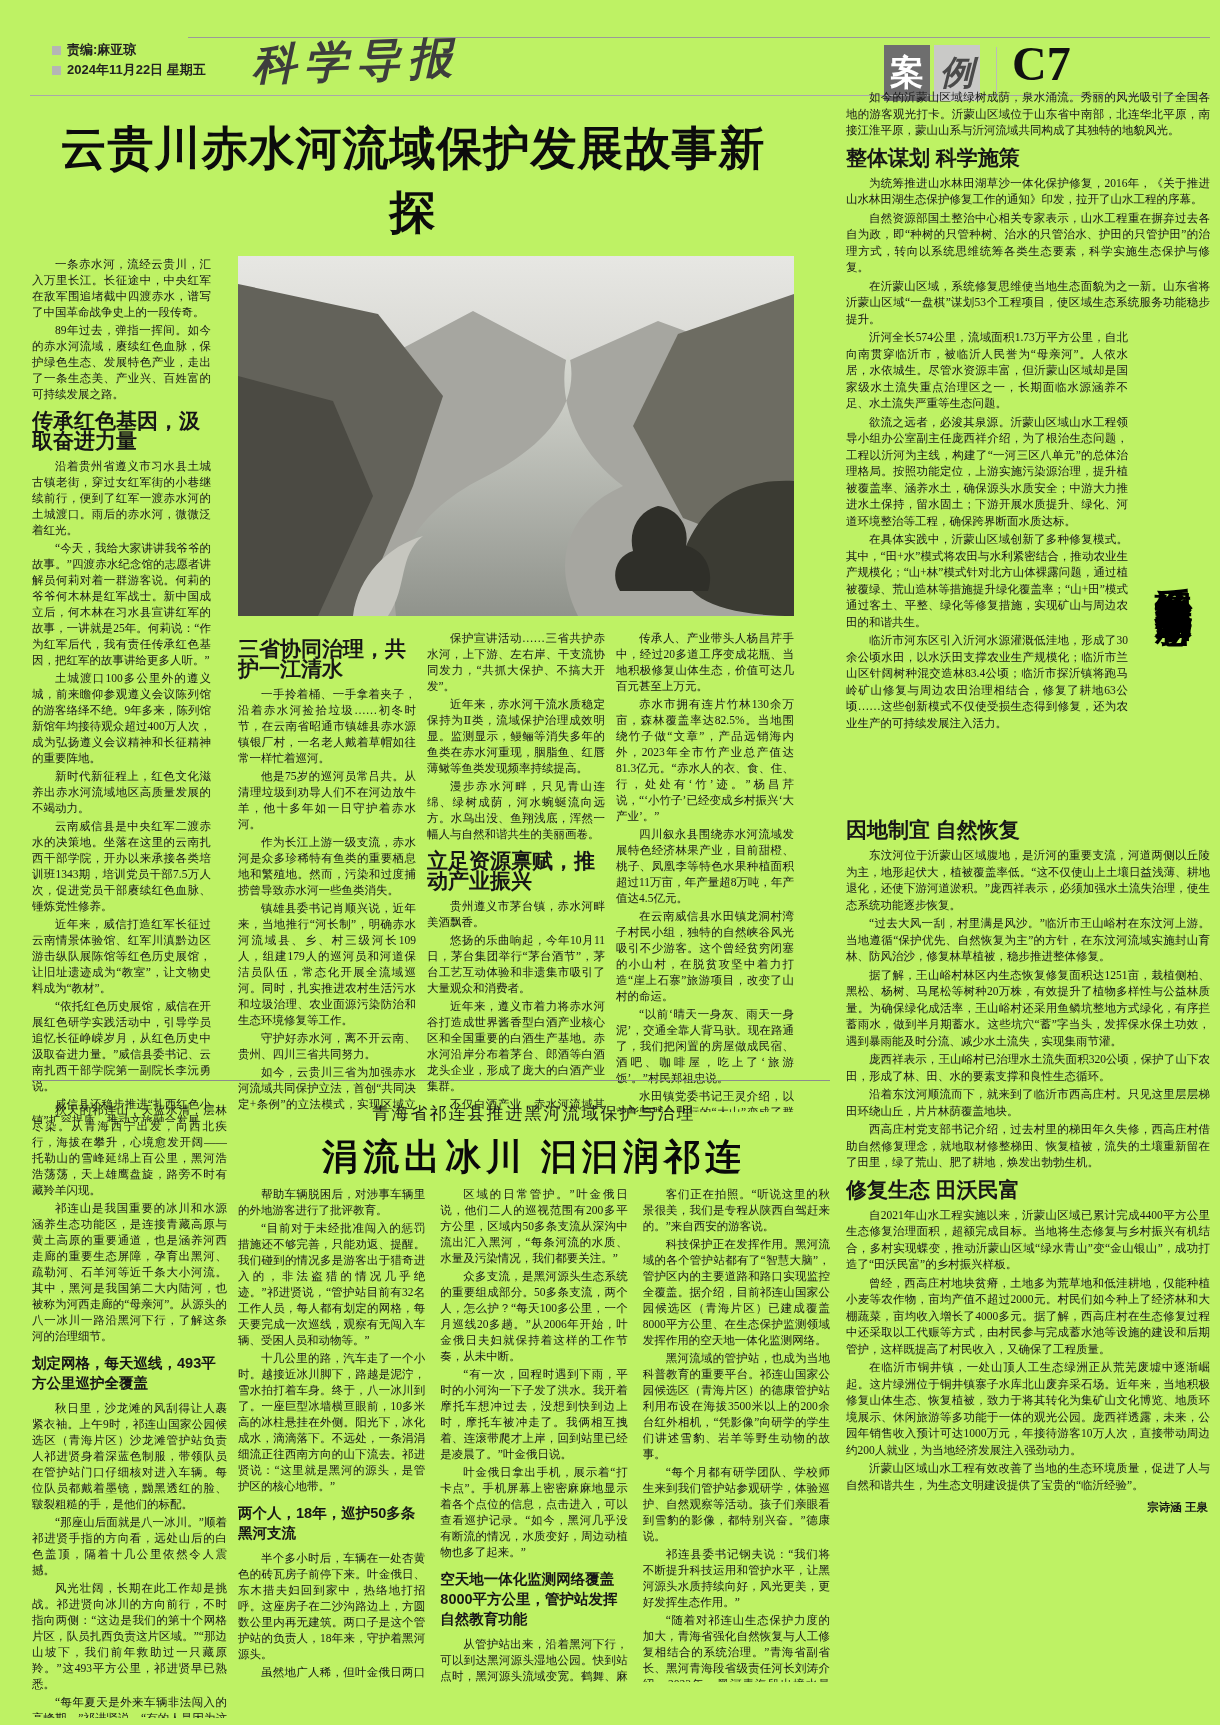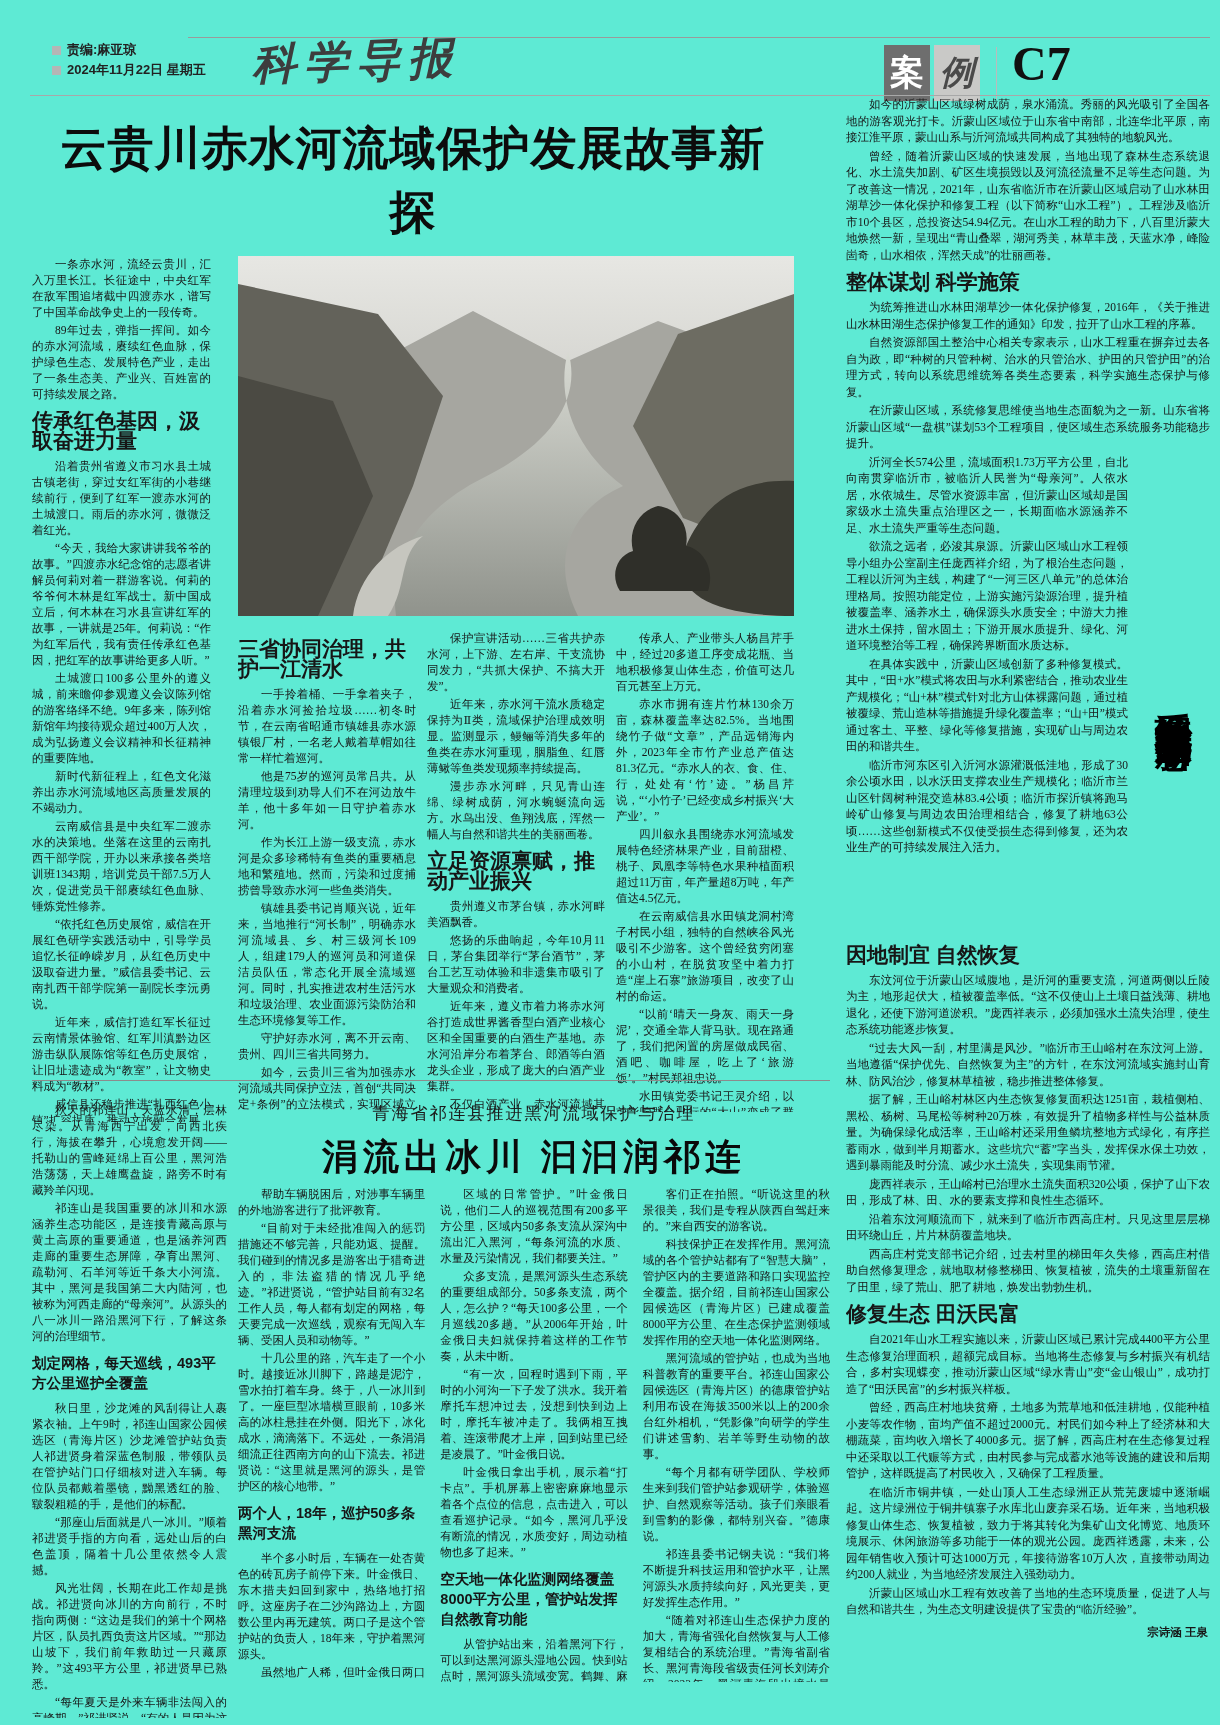--- a/index.html
+++ b/index.html
@@ -1,16 +1,16 @@
 <!DOCTYPE html>
 <html><head>
 <meta charset="utf-8">
 <style>
   html,body{margin:0;padding:0;background:#e8e8e6;}
-  .page{position:relative;width:1220px;height:1725px;margin:0 auto;background:#5eead4;
+  .page{position:relative;width:1220px;height:1725px;margin:0 auto;background:#bef264;
         font-family:"Liberation Serif","DejaVu Serif",serif;color:#161616;overflow:hidden;}
 
   
   .hdr-rule-top{position:absolute;left:188px;top:37px;width:1022px;height:1px;background:#9a9a9a;}
   .hdr-rule-bot{position:absolute;left:30px;top:95px;width:1180px;height:1px;background:#a8a8a8;}
   .meta{position:absolute;left:52px;top:40px;font-family:"Liberation Sans","DejaVu Sans",sans-serif;
         font-size:13px;font-weight:bold;color:#222;line-height:20px;}
   .meta-line{display:flex;align-items:center;gap:6px;}
   .sq{display:inline-block;width:9px;height:9px;background:#b5b5b5;}
   .masthead{position:absolute;left:252px;top:32px;font-size:44px;font-weight:bold;font-style:italic;
@@ -35,21 +35,21 @@
   .a1-headline{font-family:"Liberation Sans","DejaVu Sans",sans-serif;font-size:46px;font-weight:bold;
         text-align:center;letter-spacing:1px;line-height:64px;margin:12px;color:#0c0c0c;}
   .a1-body{display:flex;gap:27px;margin-top:12px;}
   .a1-col1{width:195px;height:866px;overflow:hidden;}
   .a1-right{width:556px;}
   .photo{width:556px;height:360px;overflow:hidden;background:#cfcfca;}
   .a1-cols{display:flex;gap:11px;margin-top:14px;}
   .a1-col{width:178px;height:482px;overflow:hidden;}
 
   
-  .ym{position:absolute;left:846px;top:96px;width:364px;height:1604px;overflow:hidden;}
+  .ym{position:absolute;left:846px;top:89px;width:364px;height:1604px;overflow:hidden;}
   .ym .para{font-size:11.5px;line-height:16.5px;}
   .ym-mid{display:flex;align-items:flex-start;}
   .ym-mid-text{flex:1;min-width:0;}
   .vhead{width:74px;height:482px;margin-left:8px;flex:0 0 auto;
         writing-mode:vertical-rl;text-orientation:upright;
         font-family:"Liberation Serif",serif;font-weight:bold;font-size:37px;line-height:74px;
         letter-spacing:2px;text-align:center;color:#000;}
 
   
   .div-h{position:absolute;left:32px;top:1080px;width:798px;height:1px;background:#8c8c8c;}
@@ -95,22 +95,22 @@
     <div class="a1-body">
       <div class="a1-col1">
           <p class="para">一条赤水河，流经云贵川，汇入万里长江。长征途中，中央红军在敌军围追堵截中四渡赤水，谱写了中国革命战争史上的一段传奇。</p>
           <p class="para">89年过去，弹指一挥间。如今的赤水河流域，赓续红色血脉，保护绿色生态、发展特色产业，走出了一条生态美、产业兴、百姓富的可持续发展之路。</p>
           <h3 class="subhead">传承红色基因，汲取奋进力量</h3>
           <p class="para">沿着贵州省遵义市习水县土城古镇老街，穿过女红军街的小巷继续前行，便到了红军一渡赤水河的土城渡口。雨后的赤水河，微微泛着红光。</p>
           <p class="para">“今天，我给大家讲讲我爷爷的故事。”四渡赤水纪念馆的志愿者讲解员何莉对着一群游客说。何莉的爷爷何木林是红军战士。新中国成立后，何木林在习水县宣讲红军的故事，一讲就是25年。何莉说：“作为红军后代，我有责任传承红色基因，把红军的故事讲给更多人听。”</p>
           <p class="para">土城渡口100多公里外的遵义城，前来瞻仰参观遵义会议陈列馆的游客络绎不绝。9年多来，陈列馆新馆年均接待观众超过400万人次，成为弘扬遵义会议精神和长征精神的重要阵地。</p>
           <p class="para">新时代新征程上，红色文化滋养出赤水河流域地区高质量发展的不竭动力。</p>
           <p class="para">云南威信县是中央红军二渡赤水的决策地。坐落在这里的云南扎西干部学院，开办以来承接各类培训班1343期，培训党员干部7.5万人次，促进党员干部赓续红色血脉、锤炼党性修养。</p>
+          <p class="para">近年来，威信打造红军长征过云南情景体验馆、红军川滇黔边区游击纵队展陈馆等红色历史展馆，让旧址遗迹成为“教室”，让文物史料成为“教材”。</p>
           <p class="para">“依托红色历史展馆，威信在开展红色研学实践活动中，引导学员追忆长征峥嵘岁月，从红色历史中汲取奋进力量。”威信县委书记、云南扎西干部学院第一副院长李沅勇说。</p>
-          <p class="para">近年来，威信打造红军长征过云南情景体验馆、红军川滇黔边区游击纵队展陈馆等红色历史展馆，让旧址遗迹成为“教室”，让文物史料成为“教材”。</p>
           <p class="para">威信县还稳步推进“扎西红色小镇”扩容提质，推动文旅融合发展。今年1-10月，全县接待游客325.73万人次，实现旅游消费33.66亿元，分别同比增长42%和51%。</p>
           <p class="para">四川叙永县是石厢子会议召开的地方。如今，当地积极建设长征国家文化公园，以红色文化赋能产业发展。</p>
         </div>
       <div class="a1-right">
         <div class="photo">
           <svg width="556" height="360" viewBox="0 0 556 360" preserveAspectRatio="none">
             <defs>
               <linearGradient id="sky" x1="0" y1="0" x2="0" y2="1">
                 <stop offset="0" stop-color="#e7e7e3"></stop>
                   <stop offset="1" stop-color="#b3b3ad"></stop>
@@ -160,21 +160,20 @@
               <p class="para">水田镇党委书记王灵介绍，以前影响群众出行的“大山”变成了群众稳定增收的“靠山”。去年龙洞村接待游客9万余人次，近两年村集体收入逾50万元，全村分红34万余元。</p>
             </div>
         </div>
       </div>
     </div>
   </section>
 
   <aside class="ym">
     <div>
         <p class="para">如今的沂蒙山区域绿树成荫，泉水涌流。秀丽的风光吸引了全国各地的游客观光打卡。沂蒙山区域位于山东省中南部，北连华北平原，南接江淮平原，蒙山山系与沂河流域共同构成了其独特的地貌风光。</p>
-        <p class="para">曾经，随着沂蒙山区域的快速发展，当地出现了森林生态系统退化、水土流失加剧、矿区生境损毁以及河流径流量不足等生态问题。为了改善这一情况，2021年，山东省临沂市在沂蒙山区域启动了山水林田湖草沙一体化保护和修复工程（以下简称“山水工程”）。工程涉及临沂市10个县区，总投资达54.94亿元。在山水工程的助力下，八百里沂蒙大地焕然一新，呈现出“青山叠翠，湖河秀美，林草丰茂，天蓝水净，峰险崮奇，山水相依，浑然天成”的壮丽画卷。</p>
         <h3 class="subhead">整体谋划 科学施策</h3>
         <p class="para">为统筹推进山水林田湖草沙一体化保护修复，2016年，《关于推进山水林田湖生态保护修复工作的通知》印发，拉开了山水工程的序幕。</p>
         <p class="para">自然资源部国土整治中心相关专家表示，山水工程重在摒弃过去各自为政，即“种树的只管种树、治水的只管治水、护田的只管护田”的治理方式，转向以系统思维统筹各类生态要素，科学实施生态保护与修复。</p>
         <p class="para">在沂蒙山区域，系统修复思维使当地生态面貌为之一新。山东省将沂蒙山区域“一盘棋”谋划53个工程项目，使区域生态系统服务功能稳步提升。</p>
       </div>
     <div class="ym-mid">
       <div class="ym-mid-text">
           <p class="para">沂河全长574公里，流域面积1.73万平方公里，自北向南贯穿临沂市，被临沂人民誉为“母亲河”。人依水居，水依城生。尽管水资源丰富，但沂蒙山区域却是国家级水土流失重点治理区之一，长期面临水源涵养不足、水土流失严重等生态问题。</p>
           <p class="para">欲流之远者，必浚其泉源。沂蒙山区域山水工程领导小组办公室副主任庞西祥介绍，为了根治生态问题，工程以沂河为主线，构建了“一河三区八单元”的总体治理格局。按照功能定位，上游实施污染源治理，提升植被覆盖率、涵养水土，确保源头水质安全；中游大力推进水土保持，留水固土；下游开展水质提升、绿化、河道环境整治等工程，确保跨界断面水质达标。</p>
           <p class="para">在具体实践中，沂蒙山区域创新了多种修复模式。其中，“田+水”模式将农田与水利紧密结合，推动农业生产规模化；“山+林”模式针对北方山体裸露问题，通过植被覆绿、荒山造林等措施提升绿化覆盖率；“山+田”模式通过客土、平整、绿化等修复措施，实现矿山与周边农田的和谐共生。</p>

